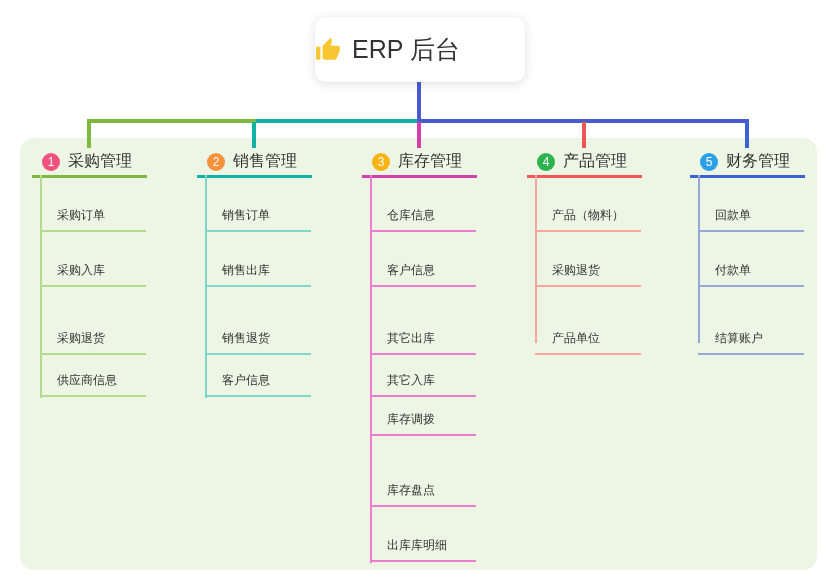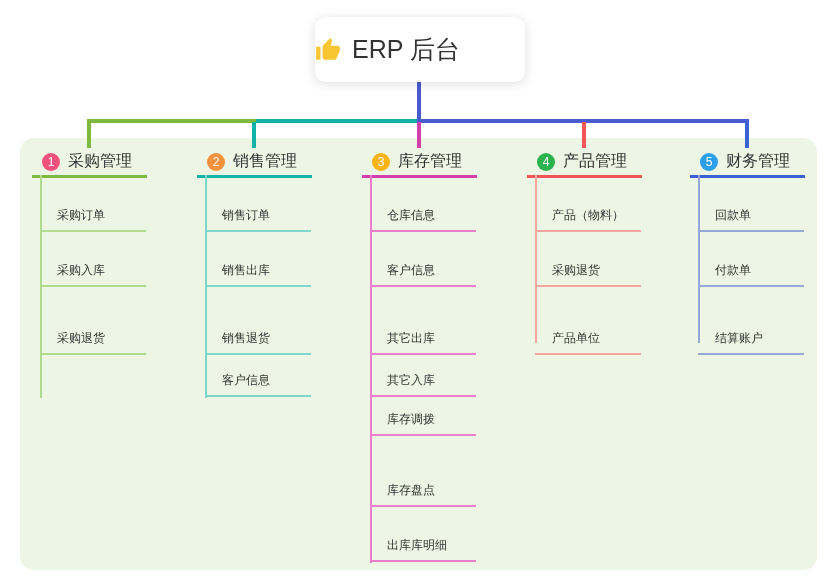--- a/index.html
+++ b/index.html
@@ -76,20 +76,21 @@
 <div class="branch" style="left: 32px; --accent: #7cb93e; --light: #b3db8d; --badge: #f0527d;">
   <div class="title-row">
     <span class="badge">1</span>
     <span>采购管理</span>
   </div>
   <div class="t-line"></div>
   <div class="rail" style="height:223px;"></div>
   <div class="sub k0">采购订单</div>
   <div class="sub k1">采购入库</div>
   <div class="sub k2">采购退货</div>
+  <div class="sub k3">供应商信息</div>
 </div>
 
 <div class="branch" style="left: 197px; --accent: #12b3a6; --light: #7fd6ca; --badge: #f6913c;">
   <div class="title-row">
     <span class="badge">2</span>
     <span>销售管理</span>
   </div>
   <div class="t-line"></div>
   <div class="rail" style="height:223px;"></div>
   <div class="sub k0">销售订单</div>

